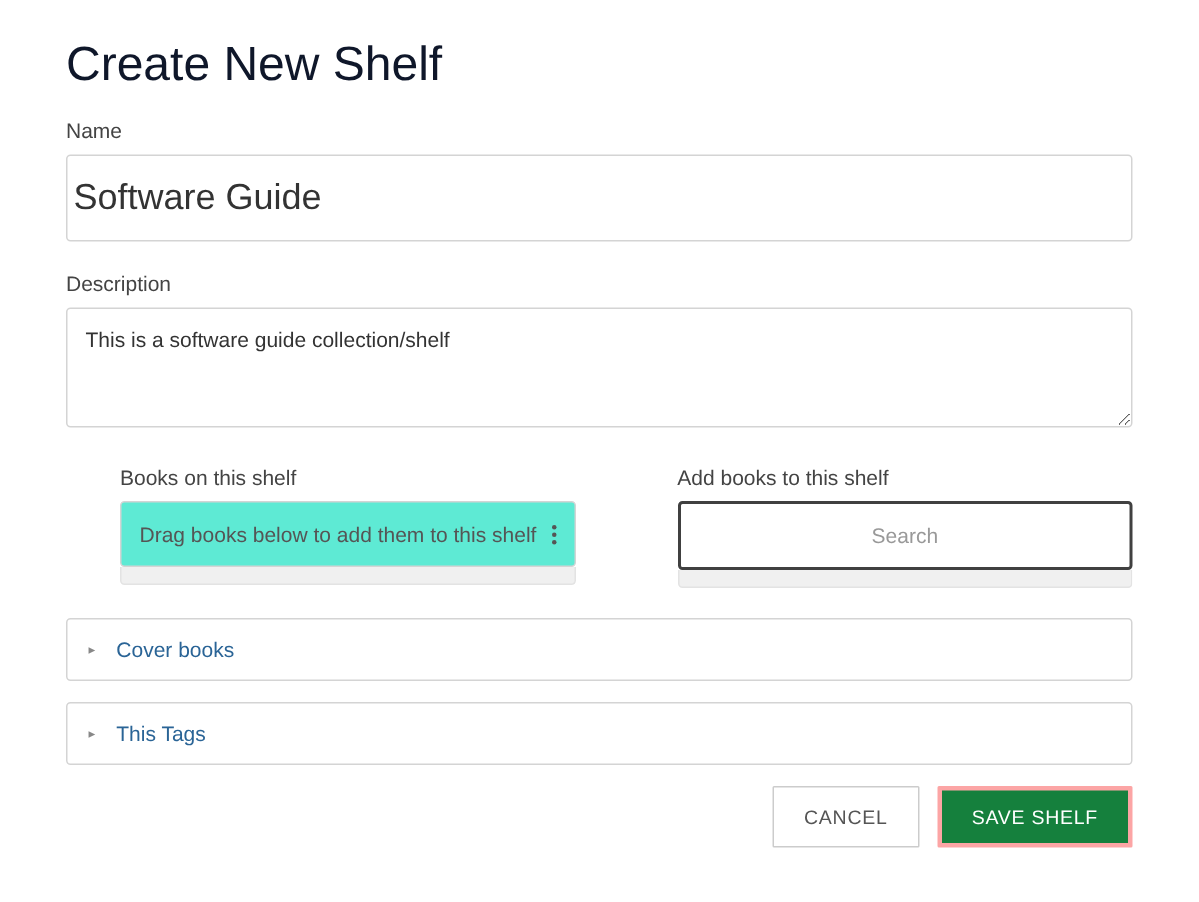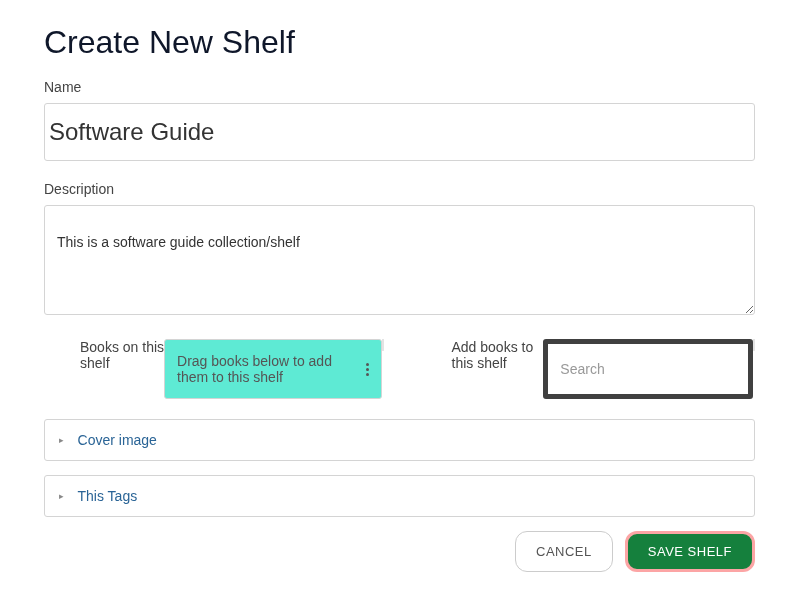--- a/index.html
+++ b/index.html
@@ -31,36 +31,37 @@
     font-size: 24px;
     font-weight: 400;
     color: #333;
     font-family: inherit;
     outline: none;
   }
   .textarea-input {
     width: 100%;
     border: 1px solid #d4d4d4;
     border-radius: 3px;
-    padding: 28px 12px;
-    font-size: 14px;
-    color: #333;
-    font-family: inherit;
-    height: 110px;
+    padding: 12px 12px;
+    font-size: 14px;
+    color: #333;
+    font-family: inherit;
+    height: 80px;
     resize: vertical;
     outline: none;
   }
   .two-col {
     display: flex;
     gap: 32px;
     margin-bottom: 20px;
   }
   .col {
     flex: 1;
     display: flex;
+    flex-direction: column;
     padding-left: 36px;
   }
   .col-label {
     font-size: 14px;
     color: #444;
     margin-bottom: 8px;
   }
   .drag-box {
     border: 1px solid #d4d4d4;
     border-radius: 3px;
@@ -87,28 +88,29 @@
   }
   .drag-footer {
     height: 12px;
     background: #f0f0f0;
     border: 1px solid #e3e3e3;
     border-top: none;
     border-radius: 0 0 3px 3px;
   }
   .search-input {
     width: 100%;
-    border: 5px solid #404040;
+    border: 2px solid #404040;
     border-radius: 3px;
     padding: 13px 12px;
     font-size: 14px;
     font-family: inherit;
     color: #333;
     background: #fff;
     outline: none;
+    text-align: center;
   }
   .search-input::placeholder { color: #999; }
   .collapsible {
     border: 1px solid #d4d4d4;
     border-radius: 3px;
     padding: 12px 14px;
     margin-bottom: 14px;
     display: flex;
     align-items: center;
     gap: 14px;
@@ -125,21 +127,21 @@
   .actions {
     display: flex;
     justify-content: flex-end;
     gap: 12px;
     margin-top: 8px;
   }
   .btn {
     font-size: 13px;
     letter-spacing: 0.5px;
     padding: 10px 20px;
-    border-radius: 12px;
+    border-radius: 1px;
     cursor: pointer;
     font-family: inherit;
   }
   .btn-cancel {
     background: #fff;
     border: 1px solid #ccc;
     color: #555;
   }
   .btn-primary {
     background: #15803d;
@@ -177,21 +179,21 @@
   </div>
   <div class="col">
     <div class="col-label">Add books to this shelf</div>
     <input type="text" class="search-input" placeholder="Search" style="">
     <div class="drag-footer"></div>
   </div>
 </div>
 
 <div class="collapsible">
   <span class="triangle">▸</span>
-  <span class="collapsible-label">Cover image</span>
+  <span class="collapsible-label">Cover books</span>
 </div>
 
 <div class="collapsible">
   <span class="triangle">▸</span>
   <span class="collapsible-label">This Tags</span>
 </div>
 
 <div class="actions">
   <button class="btn btn-cancel">CANCEL</button>
   <button class="btn btn-primary">SAVE SHELF</button>

